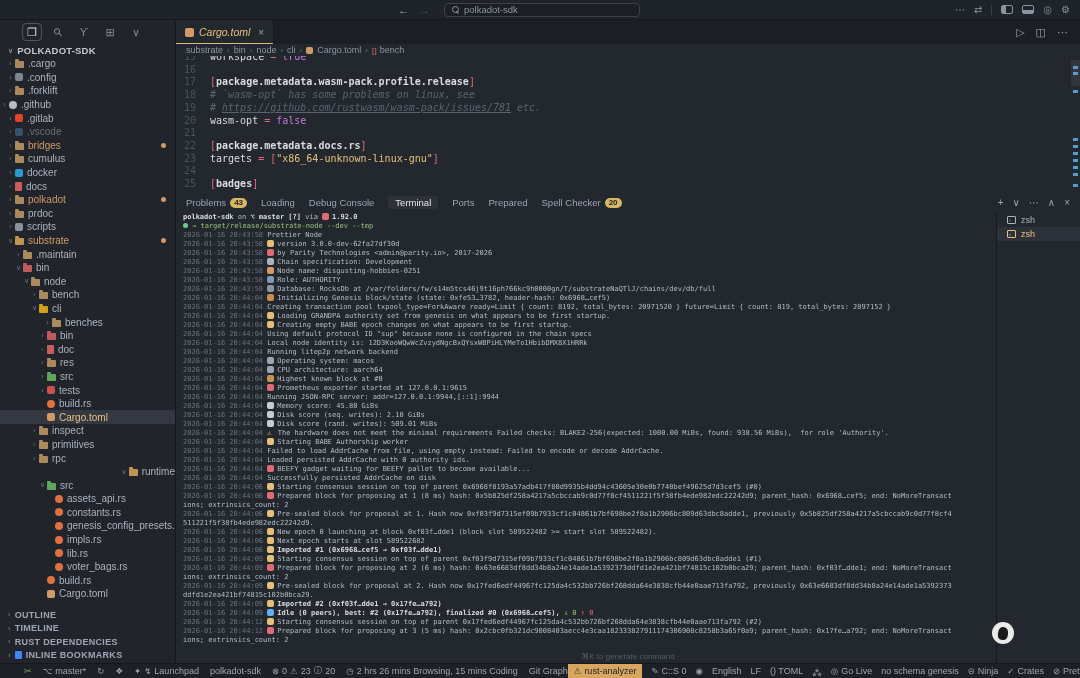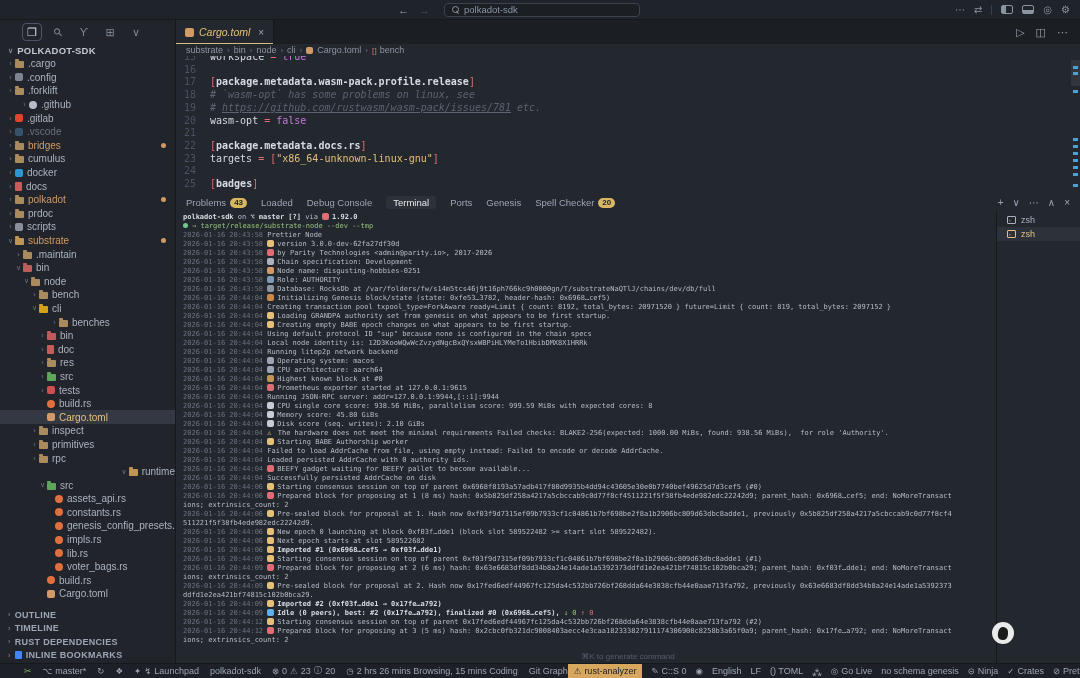--- a/index.html
+++ b/index.html
@@ -180,21 +180,21 @@
           <div class="trow" style="padding-left: 6px;">
             <span class="chev">›</span>
             <span class="ticon ti-square" style="background: rgb(125, 133, 144);"></span>
             <span class="nm">.config</span>
           </div>
           <div class="trow" style="padding-left: 6px;">
             <span class="chev">›</span>
             <span class="ticon ti-folder" style="background: rgb(171, 138, 94);"></span>
             <span class="nm">.forklift</span>
           </div>
-          <div class="trow" style="padding-left: 20px;">
+          <div class="trow" style="padding-left: 0;">
             <span class="chev">›</span>
             <span class="ticon ti-circle" style="background: rgb(182, 189, 201);"></span>
             <span class="nm">.github</span>
           </div>
           <div class="trow" style="padding-left: 6px;">
             <span class="chev">›</span>
             <span class="ticon ti-square" style="background: rgb(226, 67, 41);"></span>
             <span class="nm">.gitlab</span>
           </div>
           <div class="trow dim" style="padding-left: 6px;">
@@ -263,21 +263,21 @@
           <div class="trow" style="padding-left: 30px;">
             <span class="chev">›</span>
             <span class="ticon ti-folder" style="background: rgb(171, 138, 94);"></span>
             <span class="nm">bench</span>
           </div>
           <div class="trow" style="padding-left: 30px;">
             <span class="chev">∨</span>
             <span class="ticon ti-folder" style="background: rgb(212, 160, 23);"></span>
             <span class="nm">cli</span>
           </div>
-          <div class="trow" style="padding-left: 50px;">
+          <div class="trow" style="padding-left: 15px; margin-left: 28px;">
             <span class="chev">›</span>
             <span class="ticon ti-folder" style="background: rgb(171, 138, 94);"></span>
             <span class="nm">benches</span>
           </div>
           <div class="trow" style="padding-left: 38px;">
             <span class="chev">›</span>
             <span class="ticon ti-folder" style="background: rgb(192, 91, 91);"></span>
             <span class="nm">bin</span>
           </div>
           <div class="trow" style="padding-left: 38px;">
@@ -454,33 +454,33 @@
             <div class="mk" style="top: 128px;"></div>
           </div>
       </div>
 
       <div class="panel-tabs" id="panel-tabs">
           <span class="ptab">
             <span>Problems</span>
             <span class="badge">43</span>
           </span>
           <span class="ptab">
-            <span>Loaded</span>
+            <span>Loading</span>
           </span>
           <span class="ptab">
             <span>Debug Console</span>
           </span>
           <span class="ptab active">
             <span>Terminal</span>
           </span>
           <span class="ptab">
             <span>Ports</span>
           </span>
           <span class="ptab">
-            <span>Genesis</span>
+            <span>Prepared</span>
           </span>
           <span class="ptab">
             <span>Spell Checker</span>
             <span class="badge">20</span>
           </span>
           <div class="panel-icons">
             <span>+</span>
             <span>∨</span>
             <span>⋯</span>
             <span>∧</span>
@@ -503,23 +503,23 @@
             <div class="tline"><span class="ts">2026-01-16 20:44:04 </span><span class="emoji" style="background: rgb(229, 192, 123);"></span><span>Loading GRANDPA authority set from genesis on what appears to be first startup.</span></div>
             <div class="tline"><span class="ts">2026-01-16 20:44:04 </span><span class="emoji" style="background: rgb(229, 192, 123);"></span><span>Creating empty BABE epoch changes on what appears to be first startup.</span></div>
             <div class="tline"><span class="ts">2026-01-16 20:44:04 </span><span>Using default protocol ID "sup" because none is configured in the chain specs</span></div>
             <div class="tline"><span class="ts">2026-01-16 20:44:04 </span><span>Local node identity is: 12D3KooWQwWcZvzydNgcBxQYsxWBPiHLYMeTo1HbibDMX8X1HRRk</span></div>
             <div class="tline"><span class="ts">2026-01-16 20:44:04 </span><span>Running litep2p network backend</span></div>
             <div class="tline"><span class="ts">2026-01-16 20:44:04 </span><span class="emoji" style="background: rgb(157, 165, 180);"></span><span>Operating system: macos</span></div>
             <div class="tline"><span class="ts">2026-01-16 20:44:04 </span><span class="emoji" style="background: rgb(157, 165, 180);"></span><span>CPU architecture: aarch64</span></div>
             <div class="tline"><span class="ts">2026-01-16 20:44:04 </span><span class="emoji" style="background: rgb(192, 149, 83);"></span><span>Highest known block at #0</span></div>
             <div class="tline"><span class="ts">2026-01-16 20:44:04 </span><span class="emoji" style="background: rgb(224, 108, 117);"></span><span>Prometheus exporter started at 127.0.0.1:9615</span></div>
             <div class="tline"><span class="ts">2026-01-16 20:44:04 </span><span>Running JSON-RPC server: addr=127.0.0.1:9944,[::1]:9944</span></div>
-            <div class="tline"><span class="ts">2026-01-16 20:44:04 </span><span class="emoji" style="background: rgb(200, 204, 212);"></span><span>CPU single core score: 938.56 MiBs, parallelism score: 999.59 MiBs with expected cores: 8</span></div>
             <div class="tline"><span class="ts">2026-01-16 20:44:04 </span><span class="emoji" style="background: rgb(200, 204, 212);"></span><span>Memory score: 45.80 GiBs</span></div>
             <div class="tline"><span class="ts">2026-01-16 20:44:04 </span><span class="emoji" style="background: rgb(200, 204, 212);"></span><span>Disk score (seq. writes): 2.10 GiBs</span></div>
+            <div class="tline"><span class="ts">2026-01-16 20:44:04 </span><span class="emoji" style="background: rgb(200, 204, 212);"></span><span>Disk score (rand. writes): 509.01 MiBs</span></div>
             <div class="tline"><span class="ts">2026-01-16 20:44:04 </span><span class="warn-g">⚠ </span><span>The hardware does not meet the minimal requirements Failed checks: BLAKE2-256(expected: 1000.00 MiBs, found: 938.56 MiBs),  for role 'Authority'.</span></div>
             <div class="tline"><span class="ts">2026-01-16 20:44:04 </span><span class="emoji" style="background: rgb(229, 192, 123);"></span><span>Starting BABE Authorship worker</span></div>
             <div class="tline"><span class="ts">2026-01-16 20:44:04 </span><span>Failed to load AddrCache from file, using empty instead: Failed to encode or decode AddrCache.</span></div>
             <div class="tline"><span class="ts">2026-01-16 20:44:04 </span><span>Loaded persisted AddrCache with 0 authority ids.</span></div>
             <div class="tline"><span class="ts">2026-01-16 20:44:04 </span><span class="emoji" style="background: rgb(224, 108, 117);"></span><span>BEEFY gadget waiting for BEEFY pallet to become available...</span></div>
             <div class="tline"><span class="ts">2026-01-16 20:44:04 </span><span>Successfully persisted AddrCache on disk</span></div>
             <div class="tline"><span class="ts">2026-01-16 20:44:06 </span><span class="emoji" style="background: rgb(229, 192, 123);"></span><span>Starting consensus session on top of parent 0x6968f8193a57adb417f80d9935b4dd94c43605e30e0b7740bef49625d7d3cef5 (#0)</span></div>
             <div class="tline"><span class="ts">2026-01-16 20:44:06 </span><span class="emoji" style="background: rgb(224, 108, 117);"></span><span>Prepared block for proposing at 1 (8 ms) hash: 0x5b825df258a4217a5cbccab9c0d77f8cf4511221f5f38fb4ede982edc22242d9; parent_hash: 0x6968…cef5; end: NoMoreTransactions; extrinsics_count: 2</span></div>
             <div class="tline"><span class="ts">2026-01-16 20:44:06 </span><span class="emoji" style="background: rgb(229, 192, 123);"></span><span>Pre-sealed block for proposal at 1. Hash now 0xf03f9d7315ef09b7933cf1c04861b7bf698be2f8a1b2906bc809d63dbc8adde1, previously 0x5b825df258a4217a5cbccab9c0d77f8cf4511221f5f38fb4ede982edc22242d9.</span></div>
             <div class="tline"><span class="ts">2026-01-16 20:44:06 </span><span class="emoji" style="background: rgb(229, 192, 123);"></span><span>New epoch 0 launching at block 0xf03f…dde1 (block slot 589522482 &gt;= start slot 589522482).</span></div>

